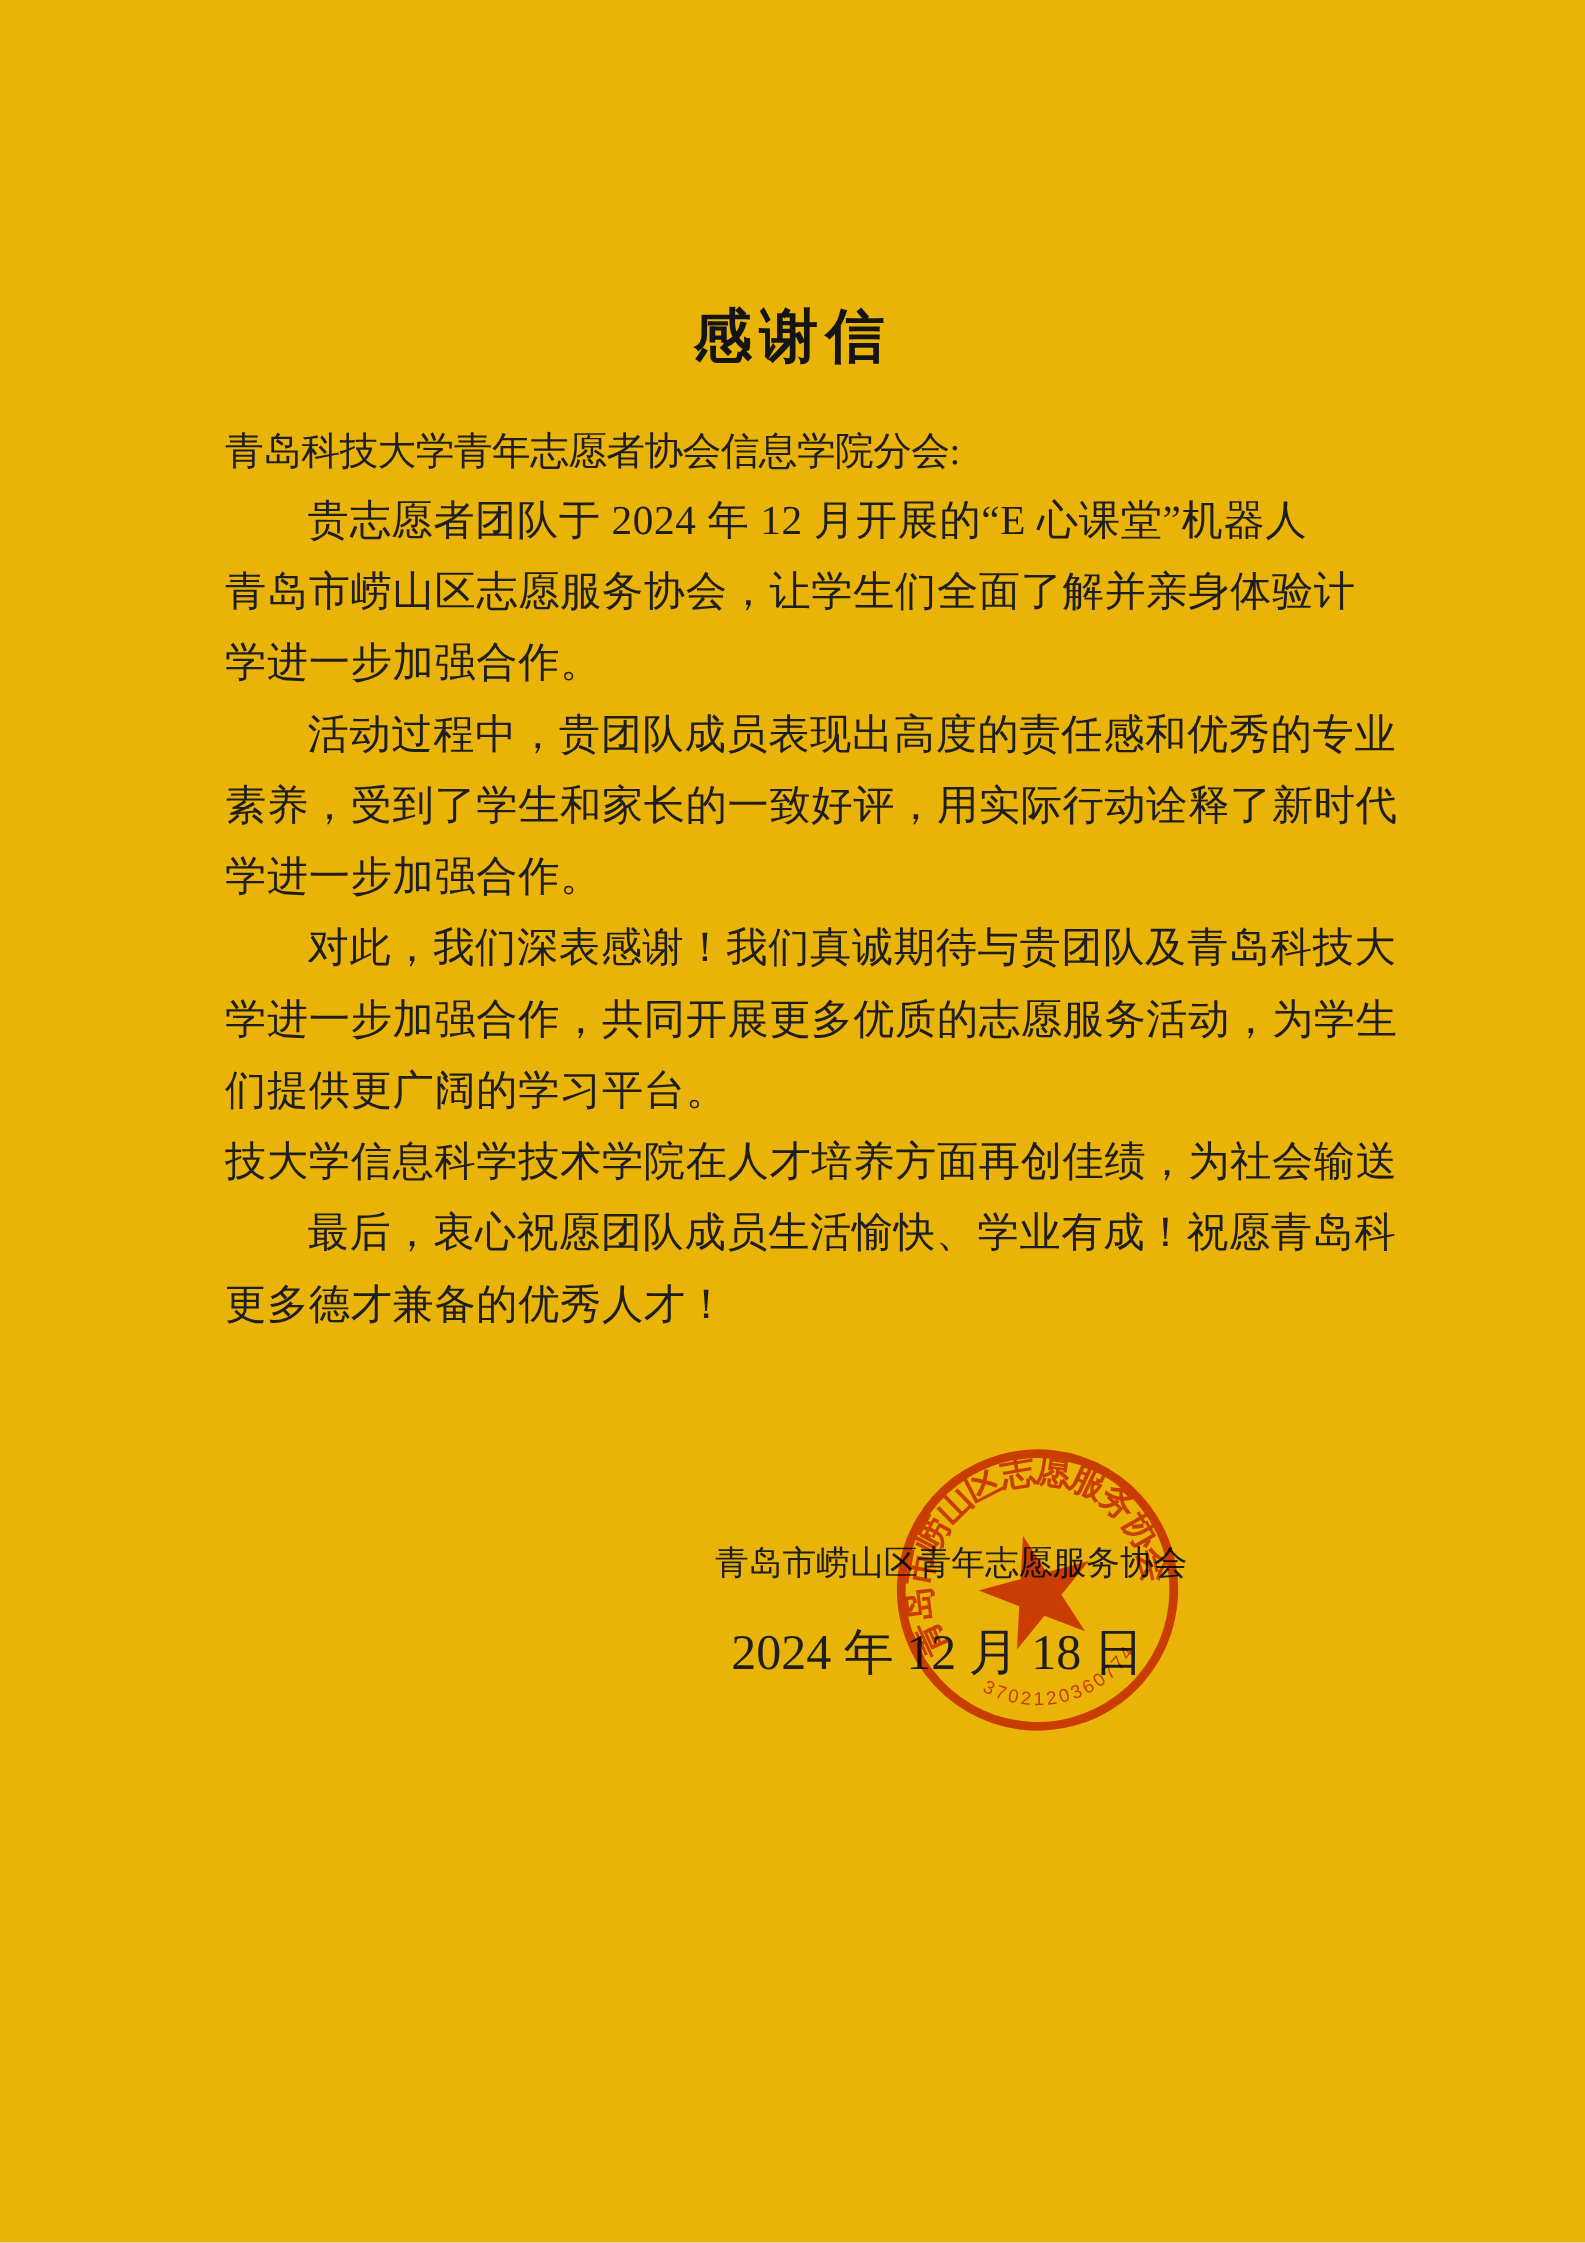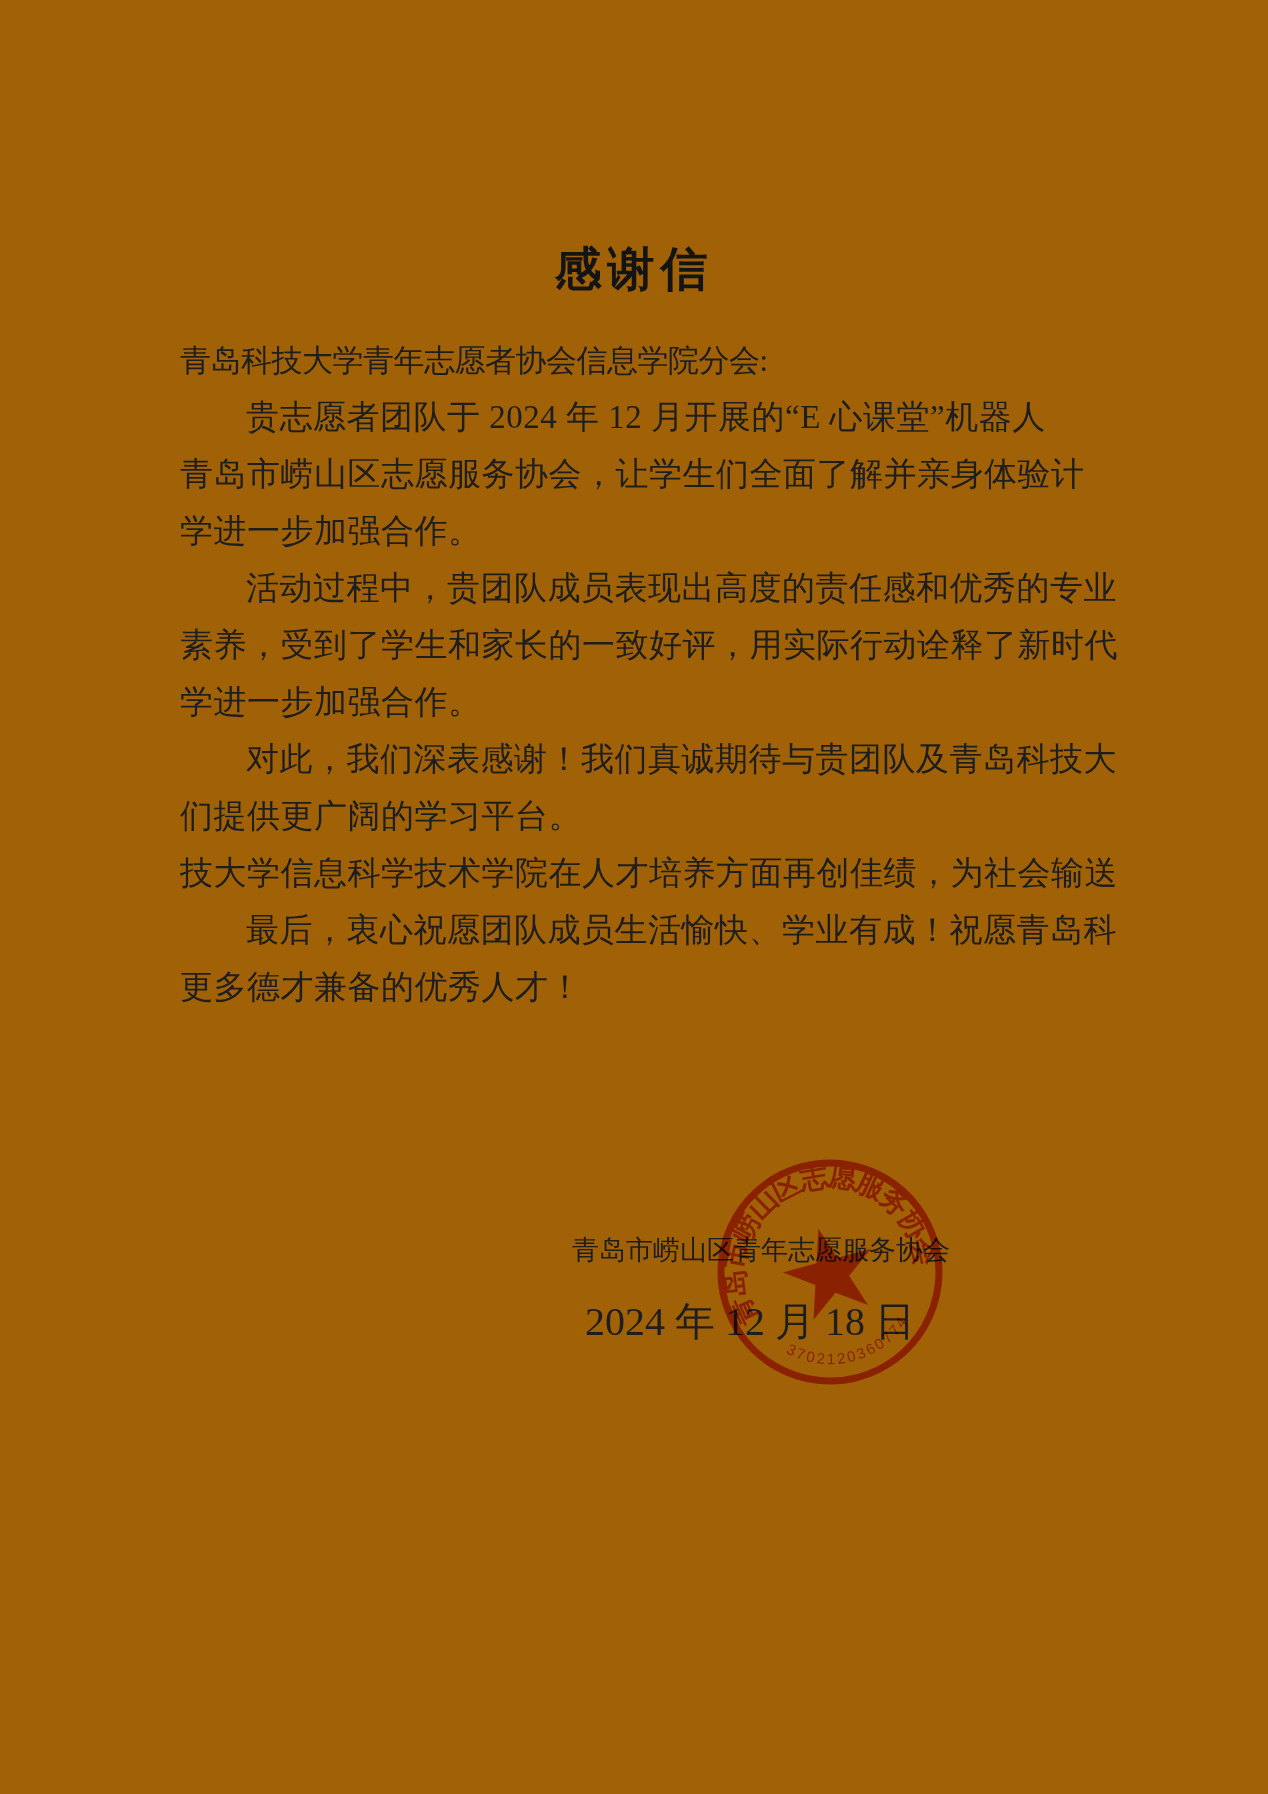--- a/index.html
+++ b/index.html
@@ -1,21 +1,21 @@
 <!DOCTYPE html>
 <html><head>
 <meta charset="utf-8">
 <style>
   html, body { margin: 0; padding: 0; background: #e8e8e8; }
   .page {
     position: relative;
     width: 1268px;
     height: 1794px;
     margin: 0 auto;
-    background: #a16207;
+    background: #eab308;
     overflow: hidden;
     font-family: "Liberation Serif", "DejaVu Serif", serif;
     color: #1e1e1e;
   }
   .title {
     position: absolute;
     top: 238px;
     left: 0;
     width: 100%;
     margin: 0;
@@ -81,20 +81,21 @@
 
   <div class="textblock">
     <div class="line salutation">青岛科技大学青年志愿者协会信息学院分会:</div>
     <div class="line indent">贵志愿者团队于 2024 年 12 月开展的“E 心课堂”机器人</div>
     <div class="line">青岛市崂山区志愿服务协会，让学生们全面了解并亲身体验计</div>
     <div class="line">学进一步加强合作。</div>
     <div class="line indent">活动过程中，贵团队成员表现出高度的责任感和优秀的专业</div>
     <div class="line">素养，受到了学生和家长的一致好评，用实际行动诠释了新时代</div>
     <div class="line">学进一步加强合作。</div>
     <div class="line indent">对此，我们深表感谢！我们真诚期待与贵团队及青岛科技大</div>
+    <div class="line">学进一步加强合作，共同开展更多优质的志愿服务活动，为学生</div>
     <div class="line">们提供更广阔的学习平台。</div>
     <div class="line">技大学信息科学技术学院在人才培养方面再创佳绩，为社会输送</div>
     <div class="line indent">最后，衷心祝愿团队成员生活愉快、学业有成！祝愿青岛科</div>
     <div class="line">更多德才兼备的优秀人才！</div>
   </div>
 
   <div class="signature">青岛市崂山区青年志愿服务协会</div>
   <div class="date">2024 年 12 月 18 日</div>
 
   <svg class="seal" viewBox="0 0 260 260" xmlns="http://www.w3.org/2000/svg">

